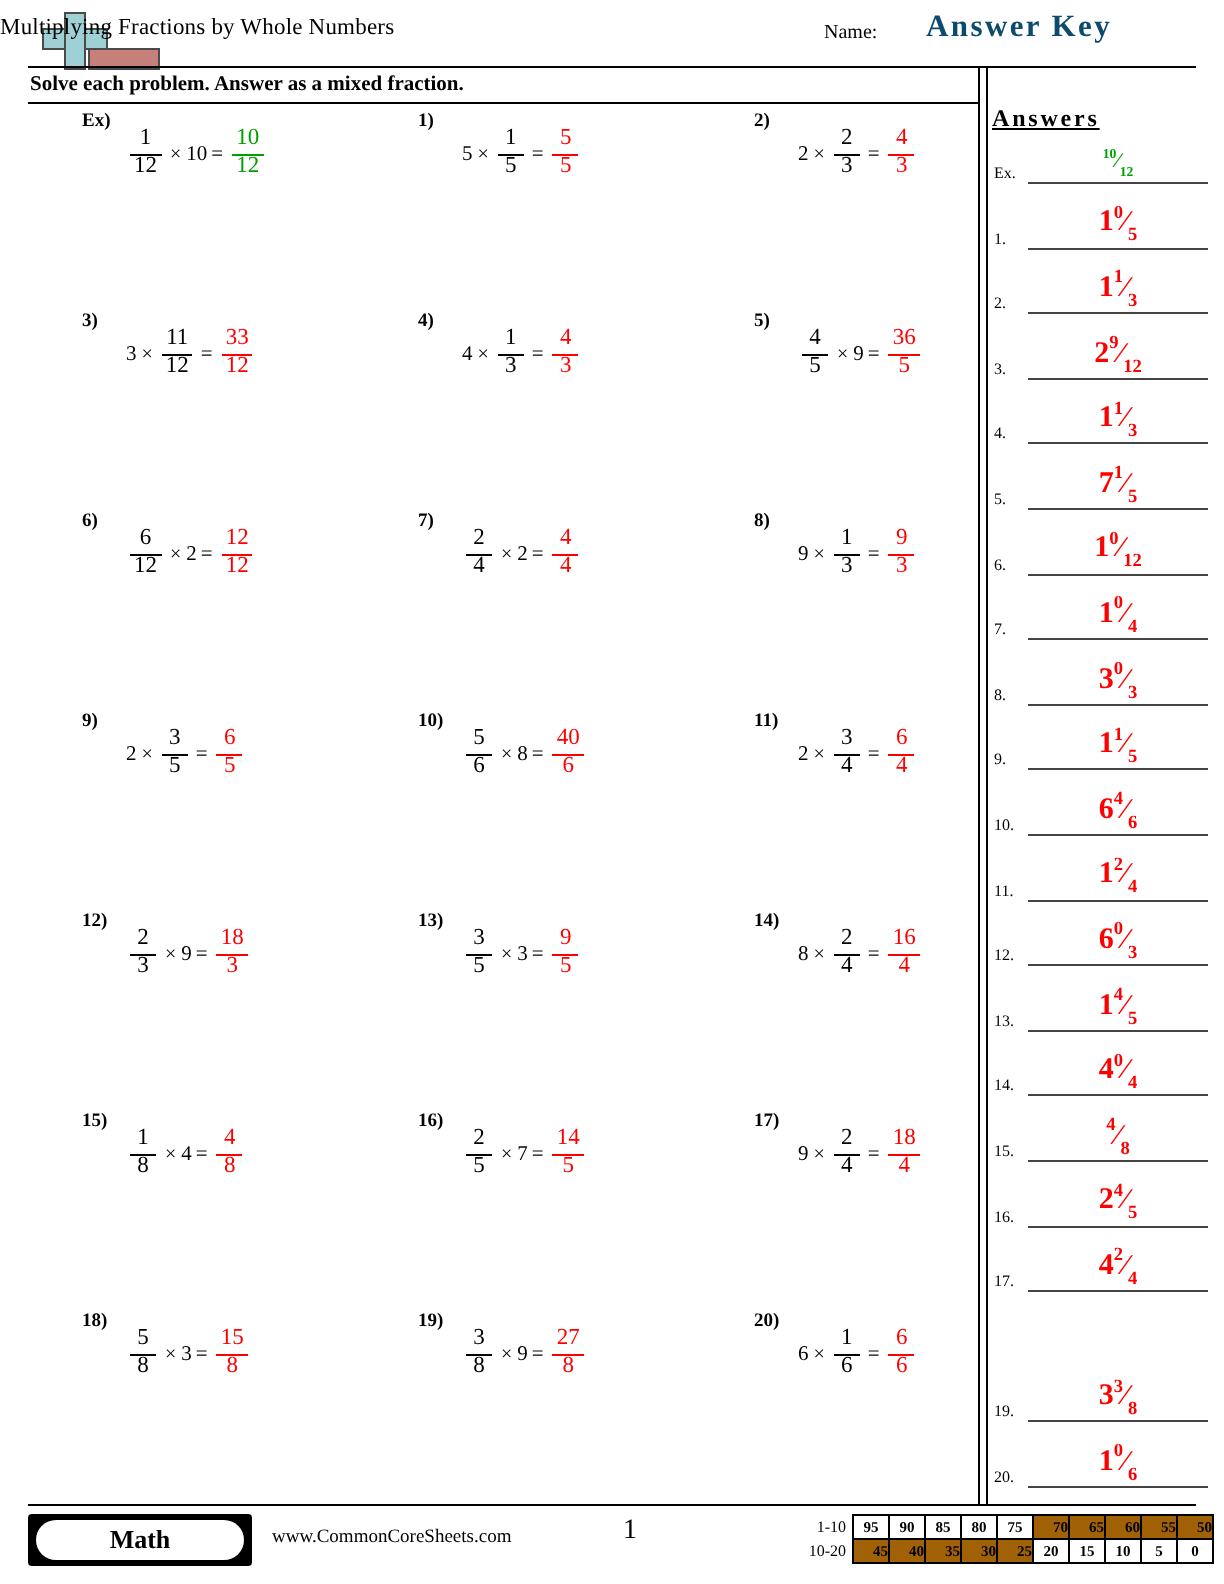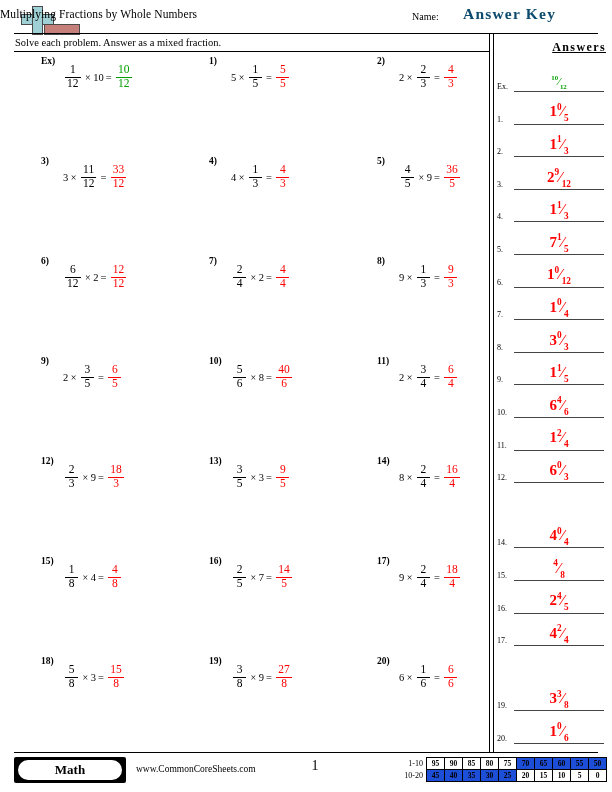--- a/index.html
+++ b/index.html
@@ -81,21 +81,21 @@
   #header-rule {
     position: absolute;
     left: 14px; top: 33px;
     width: 584px; height: 0;
     border-top: 1.6px solid #000;
   }
   #instructions {
     position: absolute;
     left: 15px; top: 37px;
     font-size: 10.5px;
-    font-weight: normal;
+    font-weight: bold;
   }
   #instructions-rule {
     position: absolute;
     left: 14px; top: 51px;
     width: 475px; height: 0;
     border-top: 1.3px solid #000;
   }
 
   
   #divider-a {
@@ -190,23 +190,23 @@
   }
 
   
   #answers-col {
     position: absolute;
     left: 496px; top: 36px;
     width: 116px; height: 716px;
   }
   #answers-heading {
     position: absolute;
-    left: 0; top: 4px;
+    left: 0; top: 16px;
     width: 110px;
-    text-align: right;
+    text-align: left;
     font-size: 12px;
     font-weight: bold;
     letter-spacing: 1.4px;
     text-decoration: underline;
   }
   .arow {
     position: absolute;
     left: 0;
     width: 112px;
     height: 32px;
@@ -311,21 +311,22 @@
   }
   #score-table td.rng {
     border: none;
     width: 26px;
     text-align: right;
     padding-right: 3px;
     font-weight: normal;
     font-size: 8px;
   }
   #score-table td.hl {
-    background: #1d4ed8;
+    background: #a16207;
+    text-align: right;
   }
 </style>
 </head>
 <body>
 
 <div id="header">
   <div id="logo">
     <div class="bar-red"></div>
     <div class="plus-h"></div>
     <div class="plus-v"></div>
@@ -795,20 +796,25 @@
       <span class="aline"></span>
     </div>
     <div class="arow" style="top: 382.6px;">
       <span class="alabel">11.</span>
       <span class="aval"><span>1</span><span class="sup">2</span><span class="sl">⁄</span><span class="sub">4</span></span>
       <span class="aline"></span>
     </div>
     <div class="arow" style="top: 415.2px;">
       <span class="alabel">12.</span>
       <span class="aval"><span>6</span><span class="sup">0</span><span class="sl">⁄</span><span class="sub">3</span></span>
+      <span class="aline"></span>
+    </div>
+    <div class="arow" style="top: 447.8px;">
+      <span class="alabel">13.</span>
+      <span class="aval"><span>1</span><span class="sup">4</span><span class="sl">⁄</span><span class="sub">5</span></span>
       <span class="aline"></span>
     </div>
     <div class="arow" style="top: 480.4px;">
       <span class="alabel">14.</span>
       <span class="aval"><span>4</span><span class="sup">0</span><span class="sl">⁄</span><span class="sub">4</span></span>
       <span class="aline"></span>
     </div>
     <div class="arow" style="top: 513px;">
       <span class="alabel">15.</span>
       <span class="aval"><span class="sup">4</span><span class="sl">⁄</span><span class="sub">8</span></span>

